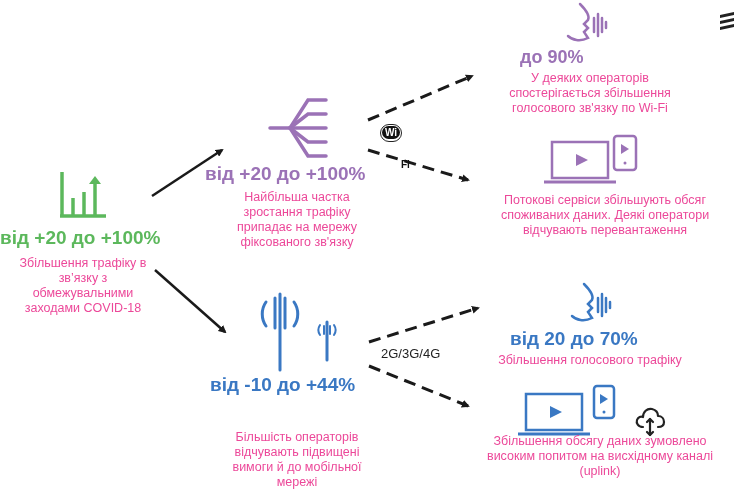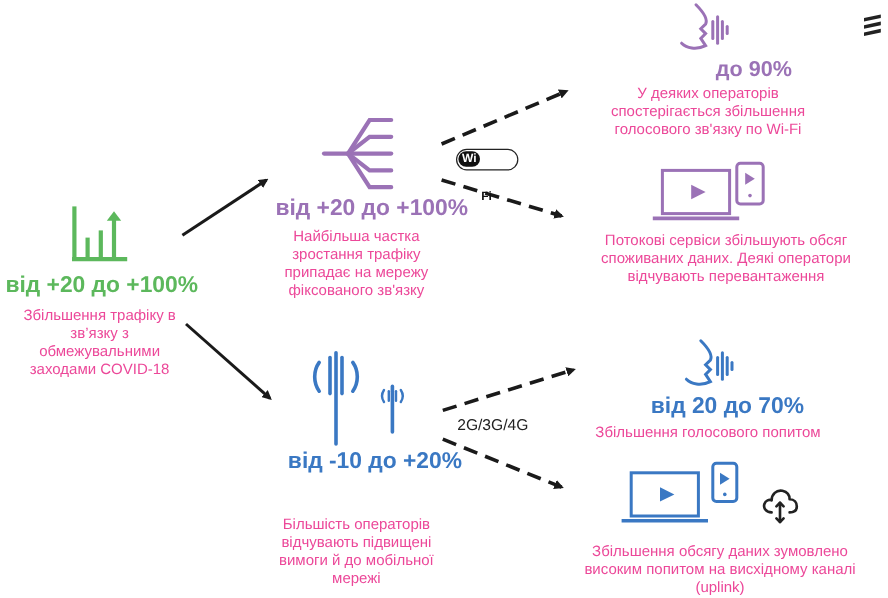--- a/index.html
+++ b/index.html
@@ -1,19 +1,19 @@
 <!DOCTYPE html>
 <html><head>
 <meta charset="utf-8">
 <style>
   html,body{margin:0;padding:0;background:#ffffff;}
   body{width:740px;height:498px;position:relative;overflow:hidden;font-family:"Liberation Sans",sans-serif;color:#222;}
   .abs{position:absolute;}
   .txt{text-align:center;line-height:15px;font-size:13px;color:#ec4899;}
-  .big{font-weight:bold;text-align:right;font-size:20px;white-space:nowrap;}
+  .big{font-weight:bold;text-align:left;font-size:20px;white-space:nowrap;}
   .green{color:#5cb85c;}
   .purple{color:#9b72b6;}
   .blue{color:#3a78c3;}
   svg{position:absolute;overflow:visible;}
   .label2g{font-size:13px;font-weight:normal;color:#222;}
 </style>
 </head>
 <body>
 
 <svg style="left:718px;top:12px;" width="18" height="20" viewBox="0 0 18 20">
@@ -57,21 +57,21 @@
     <path d="M22,32 L40,4 L58,4"></path>
     <path d="M22,32 L40,18 L58,18"></path>
     <path d="M22,32 L58,32"></path>
     <path d="M22,32 L40,46 L58,46"></path>
     <path d="M22,32 L40,60 L58,60"></path>
   </g>
 </svg>
 <div class="abs big purple" style="left:205px;top:163px;width:185px;font-size:19px;">від +20 до +100%</div>
 <div class="abs txt" style="left:222px;top:190px;width:150px;font-size:12.5px;">Найбільша частка зростання трафіку припадає на мережу фіксованого зв'язку</div>
 
-<div class="abs" style="left:380px;top:124px;width:52px;height:18px;border:1.5px solid #222;border-radius:10px;background:#fff;box-sizing:border-box;">
+<div class="abs" style="left:380px;top:124px;width:22px;height:18px;border:1.5px solid #222;border-radius:10px;background:#fff;box-sizing:border-box;">
   <span class="abs" style="left:1px;top:1px;width:18px;height:13px;background:#111;color:#fff;border-radius:7px;font-size:10px;font-weight:bold;line-height:13px;text-align:center;">Wi</span>
   <span class="abs" style="left:20px;top:1px;font-size:10px;font-weight:bold;line-height:13px;color:#111;margin-top:32px;">Fi</span>
 </div>
 
 <svg style="left:566px;top:2px;" width="44" height="42" viewBox="0 0 44 42">
   <g fill="none" stroke="#9b72b6" stroke-width="2.5" stroke-linecap="round">
     <path d="M14,2 C20,8 24,14 22,18 L18,22 L22,26 L18,30 L22,36 C14,40 6,38 2,34"></path>
     <line x1="28" y1="16" x2="28" y2="30"></line>
     <line x1="32" y1="12" x2="32" y2="34"></line>
     <line x1="36" y1="16" x2="36" y2="30"></line>
@@ -100,47 +100,47 @@
     <line x1="31" y1="6" x2="31" y2="36"></line>
     <path d="M12,10 C7,17 7,27 12,34"></path>
     <path d="M40,10 C45,17 45,27 40,34"></path>
     <line x1="73" y1="30" x2="73" y2="68"></line>
     <line x1="70" y1="34" x2="70" y2="42" stroke-width="2"></line>
     <line x1="76" y1="34" x2="76" y2="42" stroke-width="2"></line>
     <path d="M66,33 C64,36 64,40 66,43" stroke-width="2"></path>
     <path d="M80,33 C82,36 82,40 80,43" stroke-width="2"></path>
   </g>
 </svg>
-<div class="abs big blue" style="left:210px;top:374px;width:175px;font-size:19px;">від -10 до +20%</div>
+<div class="abs big blue" style="left:210px;top:374px;width:175px;font-size:19px;">від -10 до +44%</div>
 <div class="abs txt" style="left:222px;top:402px;width:150px;font-size:12.5px;margin-top:28px;">Більшість операторів відчувають підвищені вимоги й до мобільної мережі</div>
 <div class="abs label2g" style="left:381px;top:346px;">2G/3G/4G</div>
 
 <svg style="left:570px;top:282px;" width="44" height="42" viewBox="0 0 44 42">
   <g fill="none" stroke="#3a78c3" stroke-width="2.5" stroke-linecap="round">
     <path d="M14,2 C20,8 24,14 22,18 L18,22 L22,26 L18,30 L22,36 C14,40 6,38 2,34"></path>
     <line x1="28" y1="16" x2="28" y2="30"></line>
     <line x1="32" y1="12" x2="32" y2="34"></line>
     <line x1="36" y1="16" x2="36" y2="30"></line>
     <line x1="40" y1="20" x2="40" y2="26"></line>
   </g>
 </svg>
 <div class="abs big blue" style="left:510px;top:328px;width:160px;font-size:19px;">від 20 до 70%</div>
-<div class="abs txt" style="left:480px;top:353px;width:220px;font-size:12.5px;">Збільшення голосового попитом</div>
+<div class="abs txt" style="left:480px;top:353px;width:220px;font-size:12.5px;">Збільшення голосового трафіку</div>
 
 <svg style="left:516px;top:384px;" width="100" height="54" viewBox="0 0 100 54">
   <g fill="none" stroke="#3a78c3" stroke-width="2.5">
     <rect x="10" y="10" width="56" height="36"></rect>
     <line x1="2" y1="50" x2="74" y2="50" stroke-width="3"></line>
     <rect x="78" y="2" width="20" height="32" rx="3"></rect>
   </g>
   <path d="M34,22 L46,28 L34,34 Z" fill="#3a78c3"></path>
   <path d="M84,10 L92,15 L84,20 Z" fill="#3a78c3"></path>
   <circle cx="88" cy="28" r="1.5" fill="#3a78c3"></circle>
 </svg>
 <svg style="left:634px;top:405px;" width="32" height="32" viewBox="0 0 32 32">
   <g fill="none" stroke="#222" stroke-width="2.2" stroke-linecap="round" stroke-linejoin="round">
     <path d="M9,22 C4,22 2,18 3,15 C4,12 7,11 9,12 C9,7 13,3 18,4 C22,5 24,8 24,11 C28,11 30,14 30,17 C30,20 28,22 24,22"></path>
     <line x1="16" y1="14" x2="16" y2="30"></line>
     <path d="M13,17 L16,14 L19,17"></path>
     <path d="M13,27 L16,30 L19,27"></path>
   </g>
 </svg>
-<div class="abs txt" style="left:470px;top:452px;width:260px;font-size:12.5px;">Збільшення обсягу даних зумовлено високим попитом на висхідному каналі (uplink)</div>
+<div class="abs txt" style="left:470px;top:434px;width:260px;font-size:12.5px;">Збільшення обсягу даних зумовлено високим попитом на висхідному каналі (uplink)</div>
 
 </body></html>

